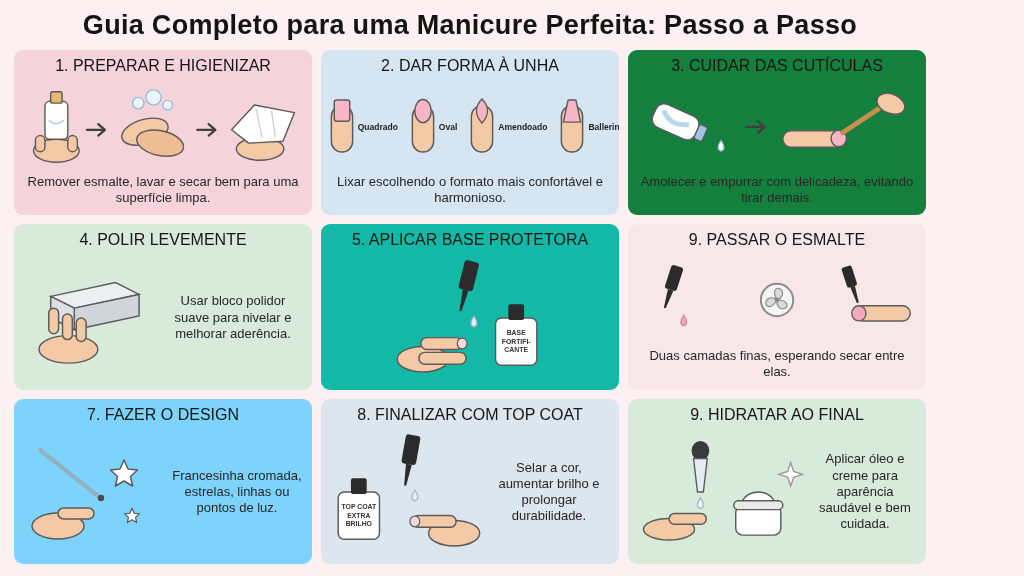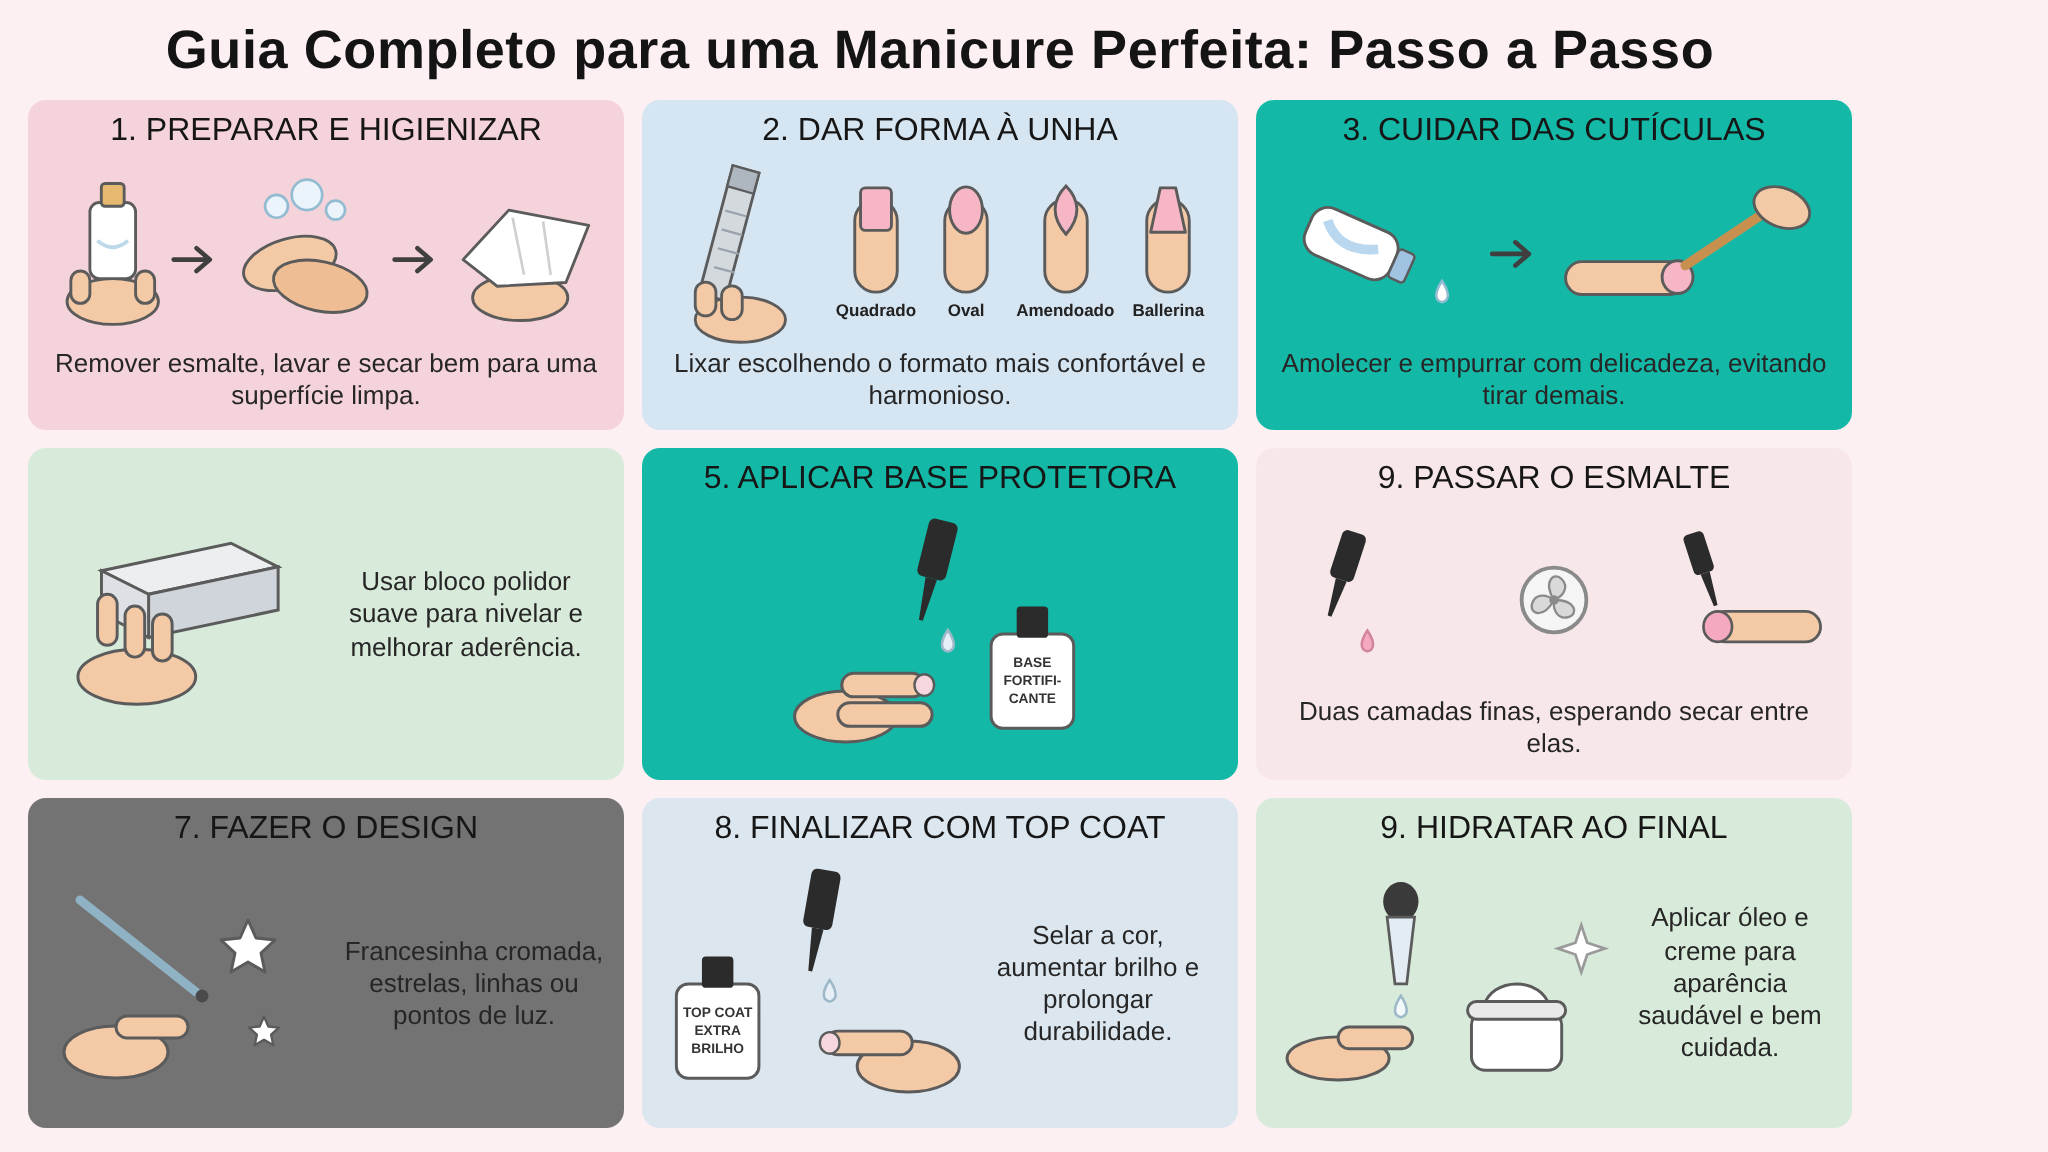--- a/index.html
+++ b/index.html
@@ -10,21 +10,21 @@
   .grid { flex:1; display:grid; grid-template-columns:repeat(3,1fr); grid-template-rows:repeat(3,1fr); gap:9px; }
   .card { border-radius:9px; padding:7px 10px 6px; display:flex; flex-direction:column; align-items:center; overflow:hidden; }
   .card-title { font-size:16px; font-weight:400; color:#161616; text-align:center; line-height:1.15; margin-bottom:2px; width:100%; }
   .desc { font-size:13px; color:#262626; text-align:center; line-height:1.25; font-weight:500; }
   .col-card .illus { flex:1; display:flex; align-items:center; justify-content:center; width:100%; }
   .col-card .desc { padding-bottom:3px; max-width:300px; }
   .body-row { flex:1; display:flex; align-items:center; justify-content:center; gap:8px; width:100%; }
   .row-card .desc { flex:1; }
   .card2-mid { flex:1; display:flex; align-items:center; justify-content:center; gap:10px; width:100%; }
   .nail-shapes { display:flex; gap:9px; align-items:flex-end; }
-  .nail-col { display:flex; flex-direction:column; align-items:center; }
+  .nail-col { display:flex; flex-direction:row; align-items:center; }
   .nail-label { font-size:8.5px; font-weight:600; color:#222; margin-top:2px; white-space:nowrap; }
   .svg-label { font-size:7px; font-weight:700; fill:#333; font-family:"Liberation Sans", sans-serif; }
 </style>
 </head>
 <body>
 
 <div class="page">
   <h1 class="page-title">Guia Completo para uma Manicure Perfeita: Passo a Passo</h1>
 
   <div class="grid">
@@ -102,21 +102,21 @@
               <rect x="5" y="8" width="22" height="48" rx="11" fill="#f3c9a6" stroke="#5b5b5b" stroke-width="1.5"></rect>
               <path d="M12 2 L20 2 L25 25 L7 25 Z" fill="#f6b6c6" stroke="#5b5b5b" stroke-width="1.5" stroke-linejoin="round"></path>
             </svg>
             <div class="nail-label">Ballerina</div>
           </div>
         </div>
       </div>
       <p class="desc">Lixar escolhendo o formato mais confortável e harmonioso.</p>
     </section>
 
-    <section class="card col-card" style="background: #14b8a6;">
+    <section class="card col-card" style="background: #15803d;">
       <h2 class="card-title">3. CUIDAR DAS CUTÍCULAS</h2>
       <div class="illus">
         <svg width="288" height="78" viewBox="0 0 288 78">
           <g>
             <g transform="rotate(24 44 38)">
               <rect x="14" y="24" width="48" height="26" rx="9" fill="#ffffff" stroke="#5b5b5b" stroke-width="1.5"></rect>
               <path d="M22 31 q12 13 30 3" fill="none" stroke="#b9d7ee" stroke-width="5"></path>
               <rect x="62" y="29" width="9" height="16" rx="2" fill="#9fc3e0" stroke="#5b5b5b" stroke-width="1.3"></rect>
             </g>
             <path d="M86 54 C90 60 90 64 86 65 C82 64 82 60 86 54 Z" fill="#ffffff" stroke="#93bcd2" stroke-width="1.3"></path>
@@ -129,20 +129,21 @@
             <ellipse cx="208" cy="52" rx="8" ry="8.5" fill="#f6b6c6" stroke="#5b5b5b" stroke-width="1.5"></ellipse>
             <line x1="260" y1="14" x2="212" y2="46" stroke="#c8904f" stroke-width="5" stroke-linecap="round"></line>
             <ellipse cx="262" cy="16" rx="15" ry="10" transform="rotate(22 262 16)" fill="#f3c9a6" stroke="#5b5b5b" stroke-width="1.5"></ellipse>
           </g>
         </svg>
       </div>
       <p class="desc">Amolecer e empurrar com delicadeza, evitando tirar demais.</p>
     </section>
 
     <section class="card row-card" style="background: rgb(216, 235, 218);">
+      <h2 class="card-title">4. POLIR LEVEMENTE</h2>
       <div class="body-row">
         <div class="illus">
           <svg width="132" height="106" viewBox="0 0 132 108">
             <g>
               <polygon points="26,34 92,20 116,32 50,46" fill="#eceef0" stroke="#5b5b5b" stroke-width="1.5"></polygon>
               <polygon points="50,46 116,32 116,54 50,68" fill="#cfd5da" stroke="#5b5b5b" stroke-width="1.5"></polygon>
               <polygon points="26,34 50,46 50,68 26,56" fill="#dde1e5" stroke="#5b5b5b" stroke-width="1.5"></polygon>
             </g>
             <g>
               <ellipse cx="44" cy="88" rx="30" ry="14" fill="#f3c9a6" stroke="#5b5b5b" stroke-width="1.5"></ellipse>
@@ -206,21 +207,21 @@
             <g transform="rotate(-18 224 18)">
               <rect x="218" y="2" width="11" height="22" rx="2.5" fill="#2b2b2b"></rect>
               <path d="M221 24 L226 24 L224.5 42 L222.5 42 Z" fill="#2b2b2b"></path>
             </g>
           </g>
         </svg>
       </div>
       <p class="desc">Duas camadas finas, esperando secar entre elas.</p>
     </section>
 
-    <section class="card row-card" style="background: #737373;">
+    <section class="card row-card" style="background: #7dd3fc;">
       <h2 class="card-title">7. FAZER O DESIGN</h2>
       <div class="body-row">
         <div class="illus">
           <svg width="140" height="104" viewBox="0 0 140 104">
             <g>
               <line x1="16" y1="12" x2="74" y2="58" stroke="#8fb2c4" stroke-width="4.5" stroke-linecap="round"></line>
               <circle cx="77" cy="60" r="3.2" fill="#4a4a4a"></circle>
             </g>
             <g transform="translate(100 36)">
               <path d="M0 -14 L4 -5 L13.5 -4 L6.5 2.5 L8.5 12 L0 7 L-8.5 12 L-6.5 2.5 L-13.5 -4 L-4 -5 Z" fill="#ffffff" stroke="#5b5b5b" stroke-width="1.5" stroke-linejoin="round"></path>

